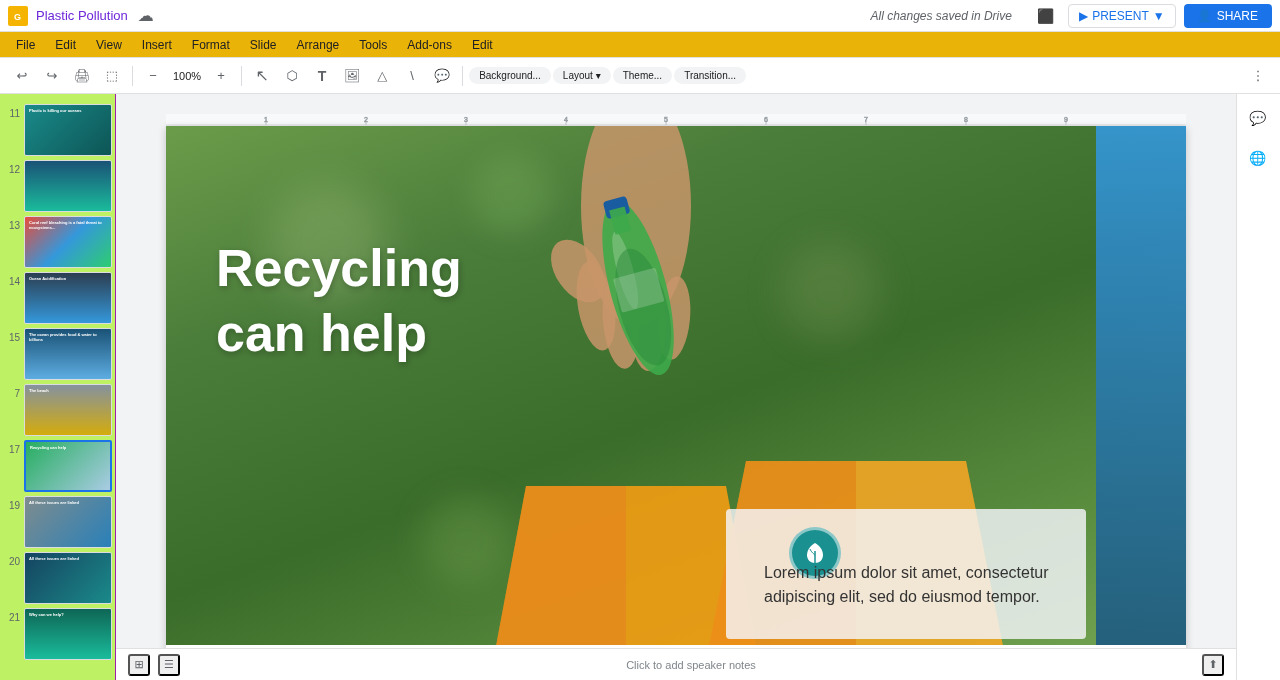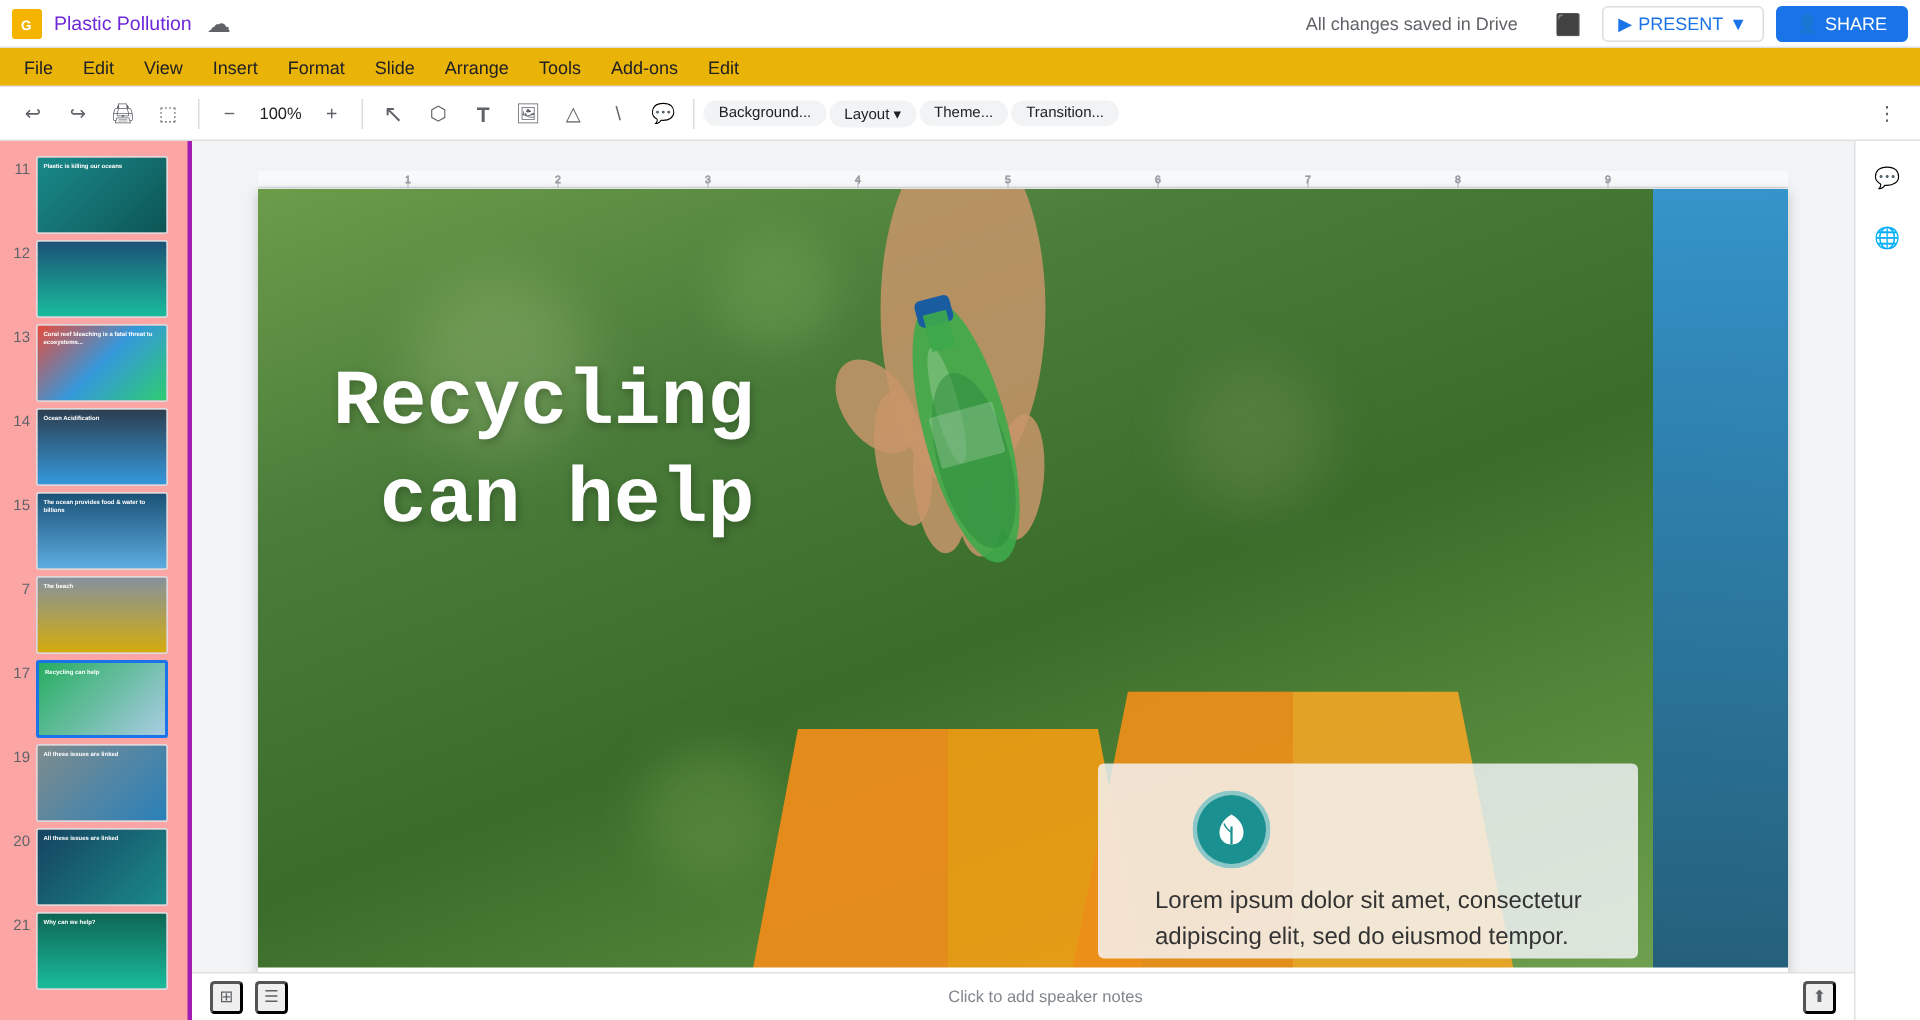--- a/index.html
+++ b/index.html
@@ -18,21 +18,21 @@
     }
     .title-bar-logo {
       width: 20px; height: 20px;
       background: #f4b400;
       border-radius: 2px;
       display: flex; align-items: center; justify-content: center;
       font-size: 12px; color: #fff; font-weight: bold;
     }
     .title-bar-title { font-size: 13px; color: #6d28d9; font-weight: 500; }
     .title-bar-cloud { font-size: 16px; color: #5f6368; margin-left: 2px; }
-    .title-bar-saved { font-size: 12px; color: #5f6368; margin-left: auto; }
+    .title-bar-saved { font-size: 12px; color: #5f6368; margin-left: auto; font-style: italic; }
     .title-bar-actions { display: flex; gap: 8px; align-items: center; margin-left: 12px; }
     .present-btn {
       display: flex; align-items: center; gap: 4px;
       background: #fff; border: 1px solid #dadce0; border-radius: 4px;
       padding: 4px 10px; font-size: 12px; color: #1a73e8; cursor: pointer;
     }
     .share-btn {
       display: flex; gap: 4px;
       background: #1a73e8; border: none; border-radius: 4px;
       padding: 5px 14px; font-size: 12px; color: #fff; cursor: pointer; font-weight: 500;
@@ -79,23 +79,23 @@
 
     
     .main-area {
       flex: 1;
       display: flex;
       overflow: hidden;
     }
 
     
     .slides-panel {
-      width: 128px;
-      background: #fca5a5;
-      border-right: 3px solid #a21caf;
+      width: 116px;
+      background: #bef264;
+      border-right: 1px solid #a21caf;
       overflow-y: auto;
       flex-shrink: 0;
       padding: 8px 0;
     }
     .slides-panel::-webkit-scrollbar { width: 4px; }
     .slides-panel::-webkit-scrollbar-track { background: transparent; }
     .slides-panel::-webkit-scrollbar-thumb { background: #ccc; border-radius: 2px; }
 
     .slide-thumb {
       display: flex;
@@ -471,34 +471,34 @@
             <path d="M40,0 L260,0 L300,200 L0,200 Z" fill="#f39c12" opacity="0.88"></path>
             <path d="M40,0 L150,0 L150,200 L0,200 Z" fill="#e67e22" opacity="0.4"></path>
             <path d="M150,0 L260,0 L300,200 L150,200 Z" fill="#e8b84b" opacity="0.3"></path>
           </svg>
 
           <div style="position:absolute;top:0;right:0;width:90px;height:100%;background:linear-gradient(180deg,#3498db,#1a5276);opacity:0.9;"></div>
 
           <div style="position:absolute;bottom:62px;right:100px;width:360px;height:130px;background:rgba(245,245,250,0.82);border-radius:4px;"></div>
         </div>
 
-        <div style="position:absolute;left:50px;top:110px;color:#fff;font-size:52px;font-weight:700;font-family:Liberation Mono, monospace;line-height:1.25;text-shadow:1px 2px 6px rgba(0,0,0,0.25);text-align:right;">
+        <div style="position:absolute;left:50px;top:110px;color:#fff;font-size:52px;font-weight:700;font-family:Liberation Sans, sans-serif;line-height:1.25;text-shadow:1px 2px 6px rgba(0,0,0,0.25);">
           <div>Recycling</div>
           <div>can help</div>
         </div>
 
         <div class="teal-icon">
           <svg width="28" height="28" viewBox="0 0 28 28">
             <path d="M14 4 C14 4 6 8 6 16 C6 21 9.5 24 14 24 C18.5 24 22 21 22 16 C22 8 14 4 14 4 Z" fill="#fff"></path>
             <path d="M14 24 L14 12" stroke="#1a9090" stroke-width="1.5" fill="none"></path>
             <path d="M14 16 C14 16 10 13 9 10" stroke="#1a9090" stroke-width="1" fill="none"></path>
           </svg>
         </div>
 
-        <div style="position:absolute;bottom:64px;right:104px;width:328px;font-size:16px;color:#333;line-height:1.5;padding:0 10px;">
+        <div style="position:absolute;bottom:92px;right:104px;width:328px;font-size:16px;color:#333;line-height:1.5;padding:0 10px;">
           <span>Lorem ipsum dolor sit amet, consectetur adipiscing elit, sed do eiusmod tempor.</span>
         </div>
 
         <div class="slide-footer">
           
           
         </div>
       </div>
     </div>
 

